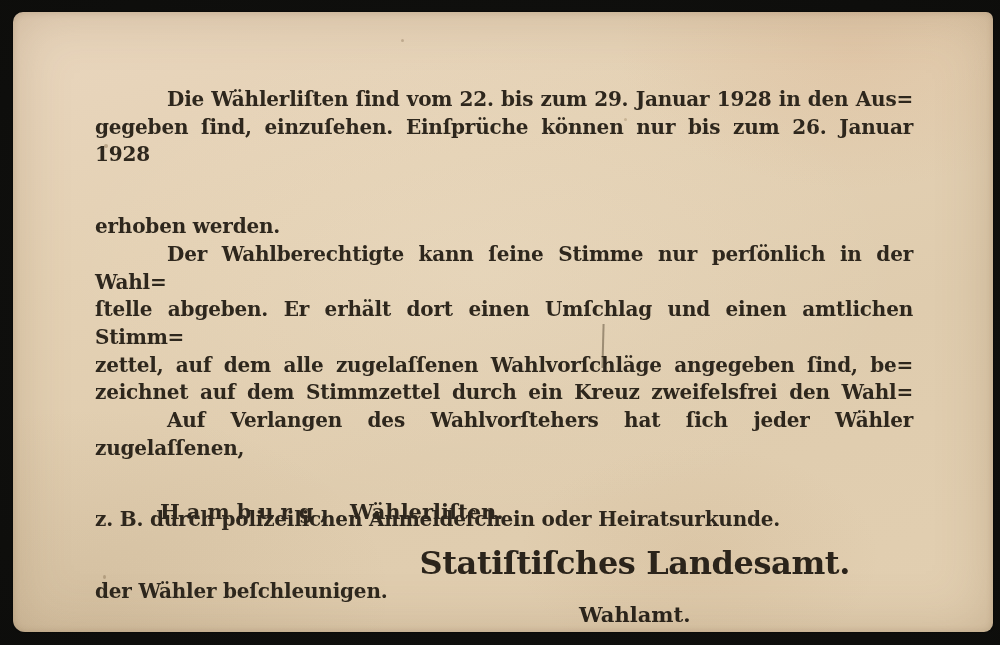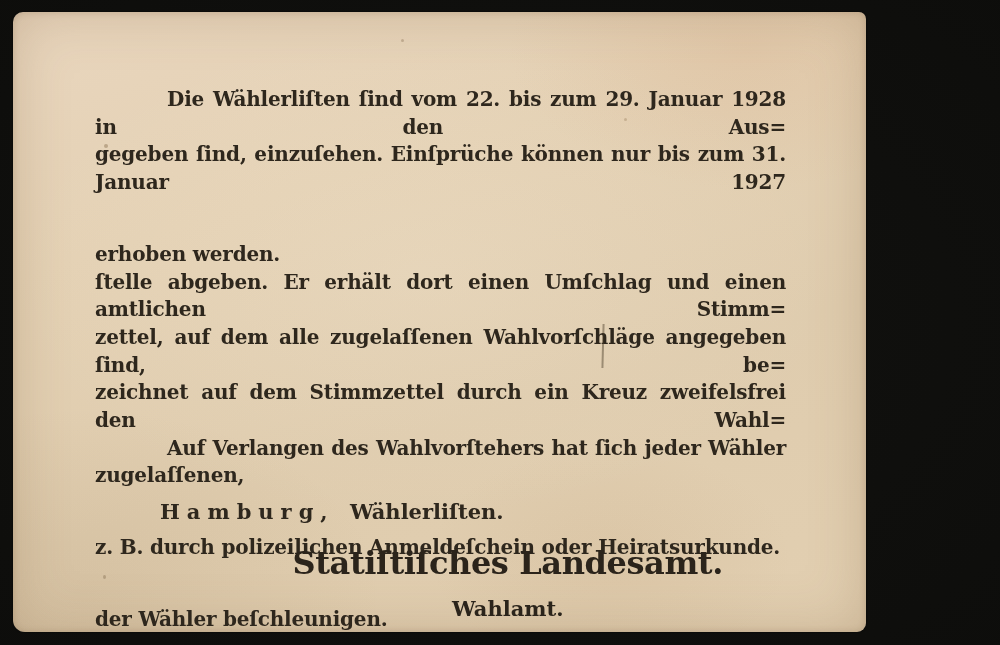--- a/index.html
+++ b/index.html
@@ -13,21 +13,21 @@
   .scene {
     position: relative;
     width: 1000px;
     height: 645px;
     background: radial-gradient(ellipse 1200px 800px at 50% 50%, #121210 0%, #0a0a08 100%);
   }
   .card {
     position: absolute;
     left: 13px;
     top: 12px;
-    width: 853px;
+    width: 980px;
     height: 620px;
     border-radius: 10px 7px 9px 12px;
     background:
       radial-gradient(ellipse 340px 200px at 86% 6%, rgba(212,165,128,0.22), transparent 70%),
       radial-gradient(ellipse 420px 260px at 8% 94%, rgba(125,95,55,0.10), transparent 72%),
       radial-gradient(ellipse 560px 330px at 48% 42%, rgba(252,244,228,0.16), transparent 75%),
       radial-gradient(ellipse 260px 160px at 70% 88%, rgba(170,130,85,0.10), transparent 70%),
       linear-gradient(163deg, #e9d6be 0%, #e4d1b4 30%, #dfccae 62%, #e2cfb1 100%);
     box-shadow:
       inset 0 0 55px rgba(122,92,58,0.26),
@@ -79,21 +79,21 @@
     font-size: 32px;
     line-height: 1.15;
     letter-spacing: -0.4px;
     white-space: nowrap;
     margin-top: 24px;
   }
   .office {
     font-family: "DejaVu Serif", serif;
     font-weight: bold;
     font-size: 21px;
-    margin-top: 14px;
+    margin-top: 20px;
   }
   .speck {
     position: absolute;
     border-radius: 50%;
     background: rgba(110,82,48,0.35);
   }
   .speck.s1 { left: 91px;  top: 132px; width: 4px; height: 4px; }
   .speck.s2 { left: 611px; top: 106px; width: 3px; height: 3px; background: rgba(110,82,48,0.25); }
   .speck.s3 { left: 90px;  top: 563px; width: 3px; height: 4px; background: rgba(100,75,45,0.3); }
   .speck.s4 { left: 388px; top: 27px;  width: 3px; height: 3px; background: rgba(100,75,45,0.28); }
@@ -109,24 +109,25 @@
 </style>
 </head>
 <body>
 
 <div class="scene">
   <div class="card">
 
     <div class="body-text">
       <div class="para">
         <span class="ln ind">Die Wählerliſten ſind vom 22. bis zum 29. Januar 1928 in den Aus=</span>
-        <span class="ln">gegeben ſind, einzuſehen. Einſprüche können nur bis zum 31. Januar 1927</span>
+        <span class="ln">gegeben ſind, einzuſehen. Einſprüche können nur bis zum 26. Januar 1928</span>
         <span class="ln end">erhoben werden.</span>
       </div>
       <div class="para">
+        <span class="ln ind">Der Wahlberechtigte kann ſeine Stimme nur perſönlich in der Wahl=</span>
         <span class="ln">ſtelle abgeben. Er erhält dort einen Umſchlag und einen amtlichen Stimm=</span>
         <span class="ln">zettel, auf dem alle zugelaſſenen Wahlvorſchläge angegeben ſind, be=</span>
         <span class="ln">zeichnet auf dem Stimmzettel durch ein Kreuz zweifelsfrei den Wahl=</span>
       </div>
       <div class="para">
         <span class="ln ind">Auf Verlangen des Wahlvorſtehers hat ſich jeder Wähler zugelaſſenen,</span>
         <span class="ln end">z. B. durch polizeilichen Anmeldeſchein oder Heiratsurkunde.</span>
       </div>
       <div class="para">
         <span class="ln end">der Wähler beſchleunigen.</span>

